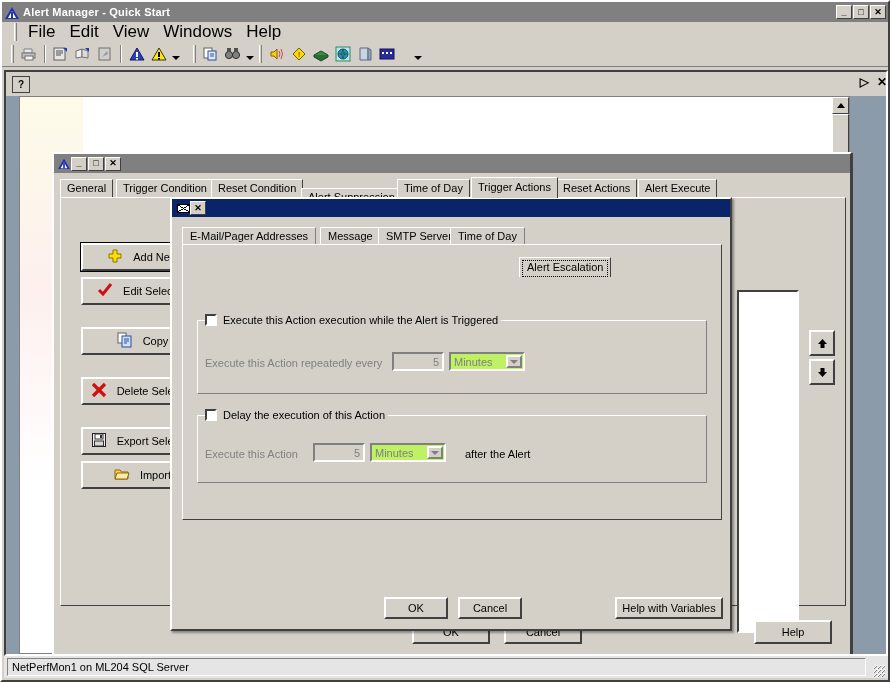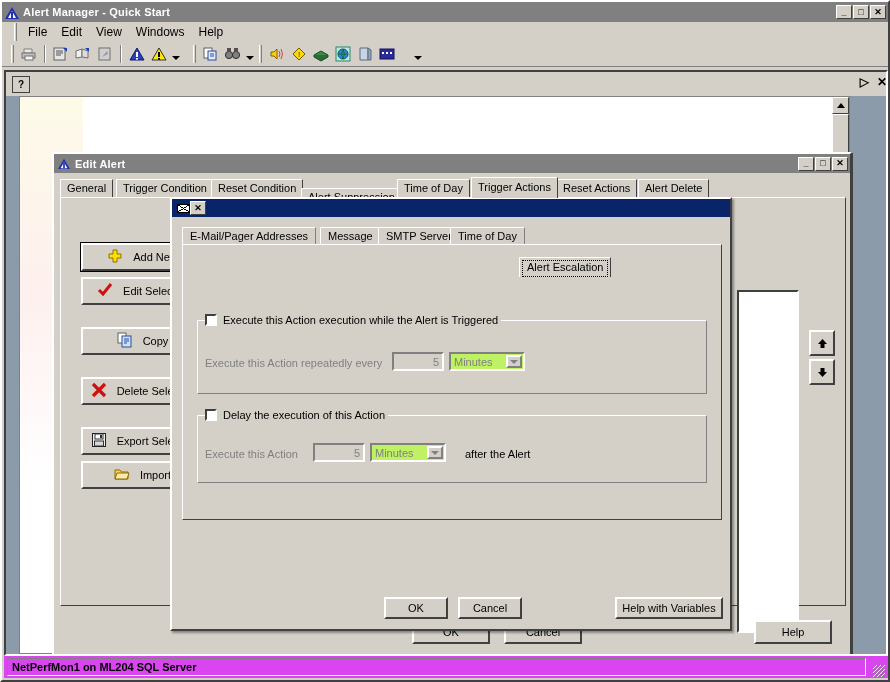--- a/index.html
+++ b/index.html
@@ -78,21 +78,21 @@
   .menubar {
     height: 19px;
     display: flex;
     align-items: center;
     padding-left: 8px;
     background: #d4d0c8;
     border-bottom: 0;
   }
   .menu-item {
     padding: 2px 7px;
-    font-size: 12px;
+    font-size: 17px;
     color: #000;
     text-align: center;
   }
 
   
   .toolbar {
     height: 26px;
     background: #d4d0c8;
     display: flex;
     align-items: center;
@@ -433,22 +433,22 @@
   .caret-gray {
     width:0;height:0;border-left:4px solid transparent;border-right:4px solid transparent;border-top:4px solid #808080;
   }
   .dis { color: #808080; }
 
   
   #statusbar {
     position: absolute;
     left: 2px; bottom: 2px;
     width: 884px; height: 22px;
-    background: #d946ef;
-    display: flex; align-items: center; font-weight: bold;
+    background: #e5e5e5;
+    display: flex; align-items: center;
   }
   #statusbar .panel {
     margin-left: 3px;
     height: 18px;
     flex: 1;
     border: 1px solid #808080;
     border-top-color: #808080; border-left-color: #808080;
     border-right-color: #ffffff; border-bottom-color: #ffffff;
     display: flex; align-items: center;
     padding-left: 4px;
@@ -652,37 +652,36 @@
     </div>
 
     <div id="edit-alert-window">
 
       <div class="titlebar">
         <span class="tri-icon" style="transform:scale(.85)">
           <span class="tri"></span>
             <span class="tri-in"></span>
             <span class="bang"></span>
         </span>
-        <span class="titlebar-text">Edit Alert</span>
         <span class="tb-btns">
           <span class="tb-btn">_</span>
           <span class="tb-btn">□</span>
           <span class="tb-btn">✕</span>
         </span>
       </div>
 
       <div class="tabstrip">
         <div class="tab" style="left:0px;">General</div>
         <div class="tab" style="left:56px;">Trigger Condition</div>
         <div class="tab" style="left:151px;">Reset Condition</div>
         <div class="tab" style="left:241px;margin-top:9px;">Alert Suppression</div>
         <div class="tab" style="left:337px;">Time of Day</div>
         <div class="tab selected" style="left:411px;">Trigger Actions</div>
         <div class="tab" style="left:496px;">Reset Actions</div>
-        <div class="tab" style="left:578px;">Alert Delete</div>
+        <div class="tab" style="left:578px;">Alert Execute</div>
       </div>
 
       <div class="tabpage">
 
         <div class="btn3d sidebtn default" style="top:45px;">
           <span>
             <svg width="16" height="16" viewBox="0 0 16 16">
               <path d="M6 2h4v4h4v4h-4v4H6v-4H2V6h4z" fill="#ffe000" stroke="#8a7000"></path>
             </svg>
           </span>

